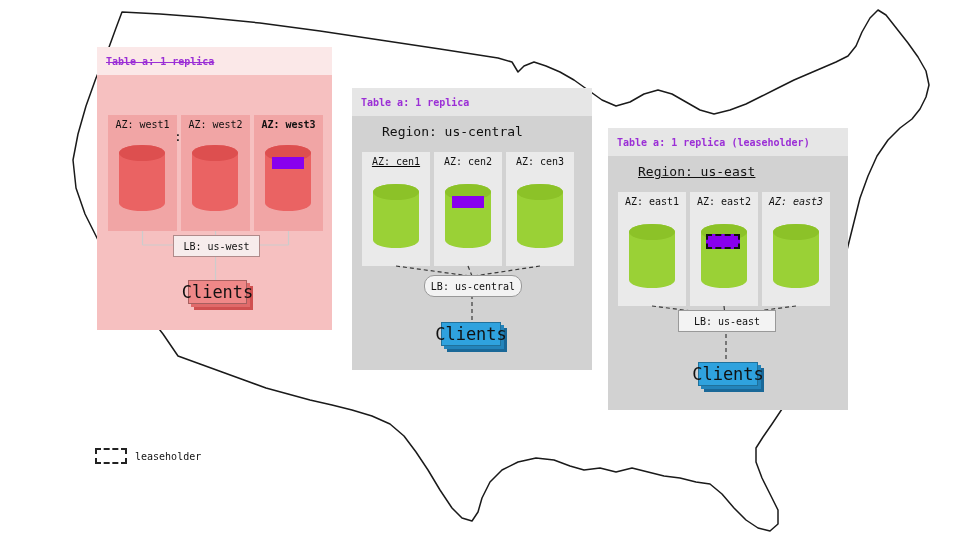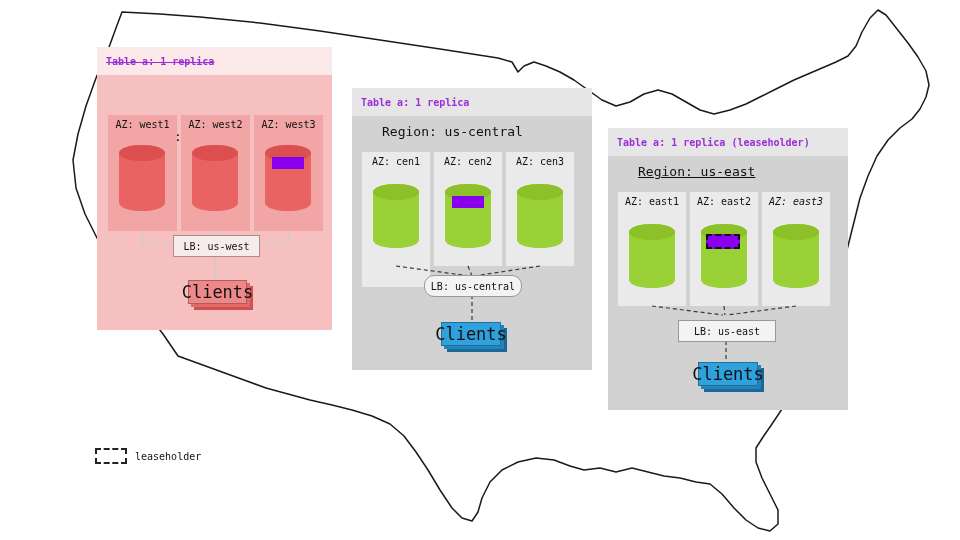--- a/index.html
+++ b/index.html
@@ -83,37 +83,37 @@
     <div class="region-title" style="top:82px;">Region: us-west</div>
 
     <div class="az-box" style="left:11px;top:68px;width:69px;height:116px;">
       <span class="az-label">AZ: west1</span>
       <div class="cyl red"></div>
     </div>
     <div class="az-box" style="left:84px;top:68px;width:69px;height:116px;">
       <span class="az-label">AZ: west2</span>
       <div class="cyl red"></div>
     </div>
-    <div class="az-box" style="left:157px;top:68px;width:69px;height:116px;">
+    <div class="az-box" style="left:157px;top:68px;width:69px;height:116px;font-weight:bold;">
       <span class="az-label">AZ: west3</span>
       <div class="cyl red"></div>
       <div class="chip" style="left:18px;top:42px;"></div>
     </div>
 
     <div class="lb" style="left:76px;top:188px;width:85px;">LB: us-west</div>
     <div class="clients red" style="left:91px;top:233px;width:57px;">Clients</div>
   </div>
 
   <div class="panel gray central">
     <div class="panel-header">
       <span>Table a: 1 replica</span>
     </div>
     <div class="region-title" style="top:36px;">Region: us-central</div>
 
-    <div class="az-box" style="left:10px;top:64px;width:68px;height:135px;">
+    <div class="az-box" style="left:10px;top:64px;width:68px;height:114px;text-decoration:underline;">
       <span class="az-label">AZ: cen1</span>
       <div class="cyl green"></div>
     </div>
     <div class="az-box" style="left:82px;top:64px;width:68px;height:114px;">
       <span class="az-label">AZ: cen2</span>
       <div class="cyl green"></div>
       <div class="chip" style="left:18px;top:44px;"></div>
     </div>
     <div class="az-box" style="left:154px;top:64px;width:68px;height:114px;">
       <span class="az-label">AZ: cen3</span>
@@ -137,21 +137,21 @@
     <div class="az-box" style="left:82px;top:64px;width:68px;height:114px;">
       <span class="az-label">AZ: east2</span>
       <div class="cyl green"></div>
       <div class="chip leaseholder" style="left:16px;top:42px;"></div>
     </div>
     <div class="az-box" style="left:154px;top:64px;width:68px;height:114px;font-style:italic;">
       <span class="az-label">AZ: east3</span>
       <div class="cyl green"></div>
     </div>
 
-    <div class="lb" style="left:70px;top:192px;width:96px;">LB: us-east</div>
+    <div class="lb" style="left:70px;top:182px;width:96px;">LB: us-east</div>
     <div class="clients blue" style="left:90px;top:234px;width:58px;">Clients</div>
   </div>
 
   <svg id="connector-layer" class="layer" width="960" height="540" viewBox="0 0 960 540">
 
     <g stroke="#cccccc" stroke-width="1.2" fill="none">
       <path d="M142.5,231 V245 M215.5,231 V245 M288.5,231 V245 M142.5,245 H288.5 M215.5,245 V280"></path>
     </g>
 
     <g stroke="#3a3a3a" stroke-width="1.2" fill="none" stroke-dasharray="4 3">

